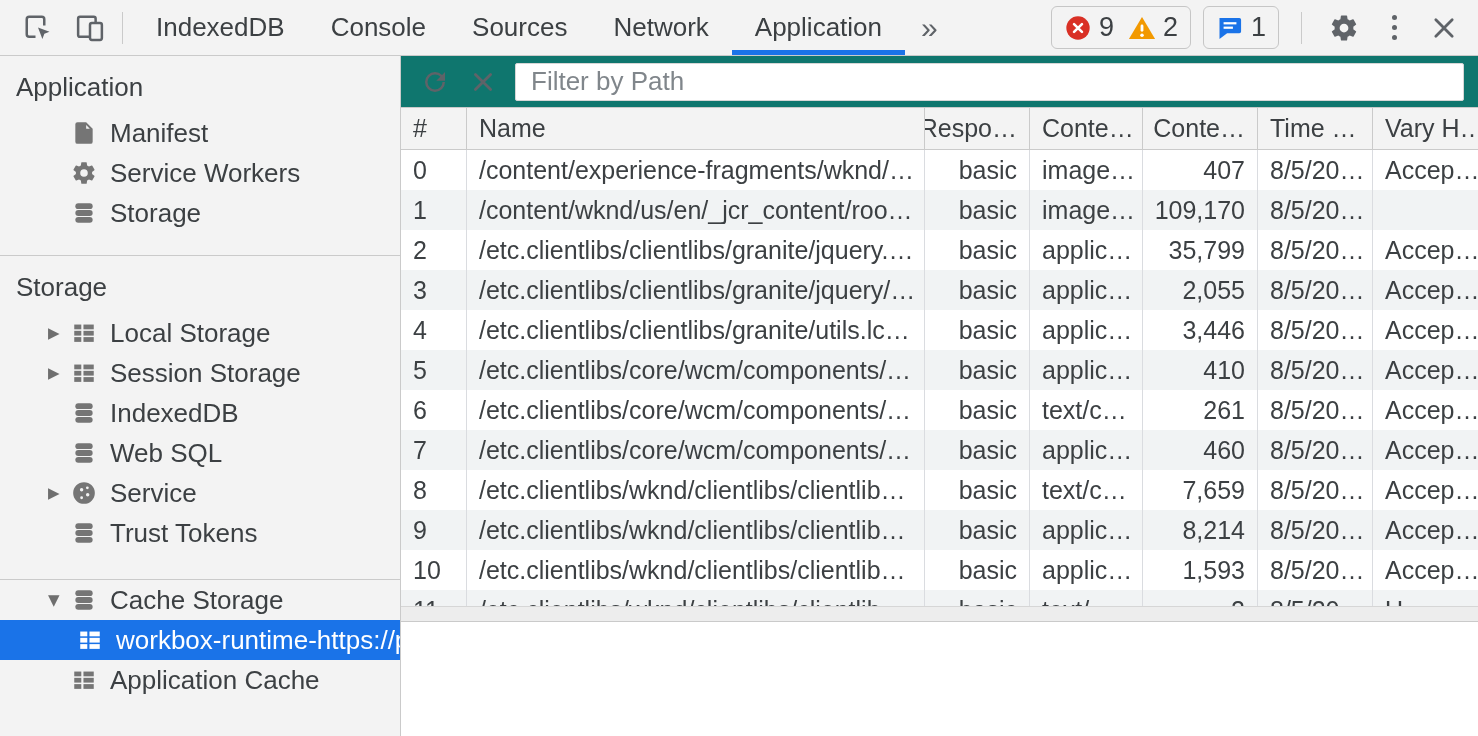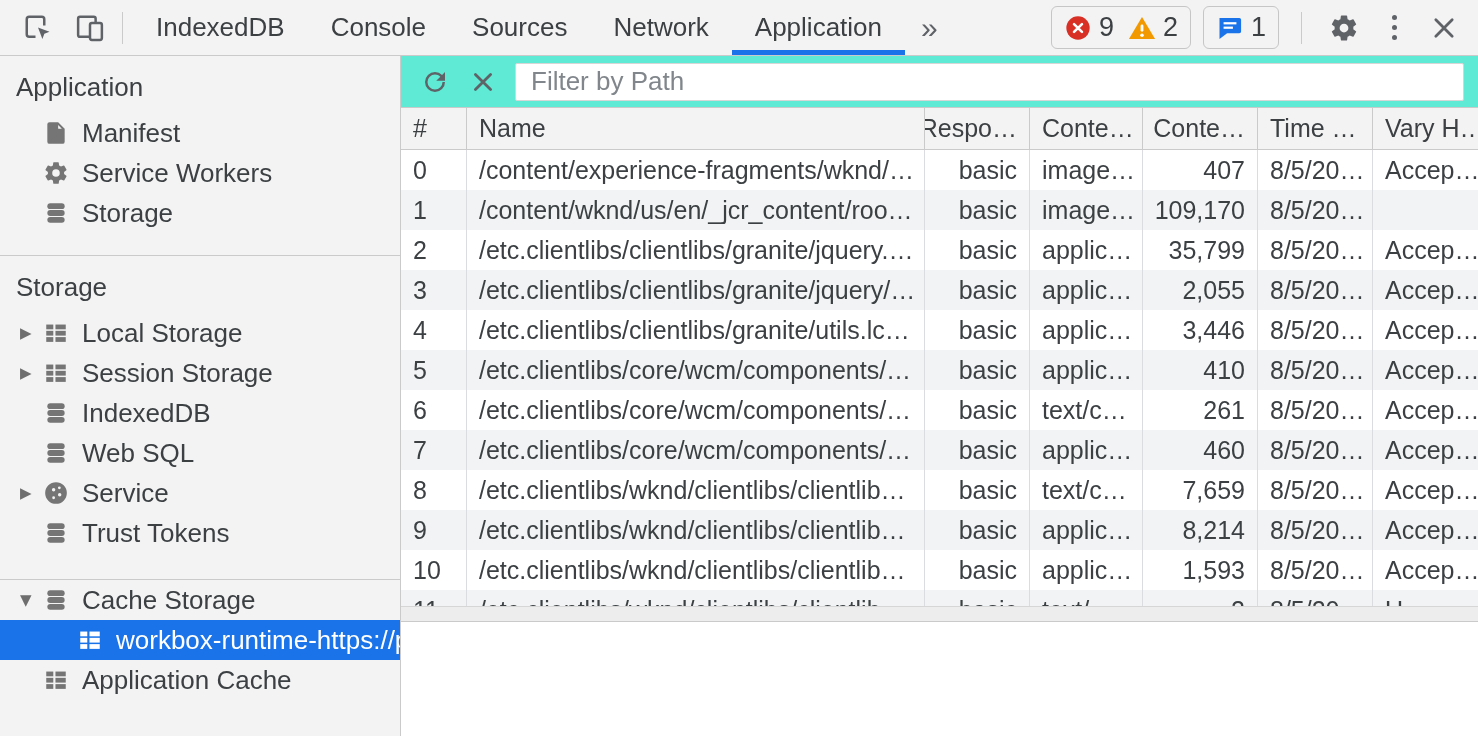--- a/index.html
+++ b/index.html
@@ -33,34 +33,34 @@
   .kebab .dot { width:5px; height:5px; border-radius:50%; background:#5f6368; }
 
   
   .dt-body { flex:1; display:flex; min-height:0; }
 
   
   .sidebar { width:401px; flex:0 0 401px; background:#f3f3f3; border-right:1px solid #cacaca; overflow:hidden; }
   .side-section { border-bottom:1px solid #cacaca; }
   .side-section:last-child { border-bottom:none; }
   .section-title { padding:16px 16px 10px 16px; font-size:26px; line-height:31px; color:#3c4043; }
-  .side-item { display:flex; align-items:center; height:40px; padding-left:20px; font-size:26px; color:#3c4043; cursor:pointer; white-space:nowrap; overflow:hidden; }
+  .side-item { display:flex; align-items:center; height:40px; padding-left:48px; font-size:26px; color:#3c4043; cursor:pointer; white-space:nowrap; overflow:hidden; }
   .side-item .arrow { width:23px; flex:0 0 23px; font-size:15px; color:#6e6e6e; font-family:"DejaVu Sans",sans-serif; }
   .side-item .s-icon { width:26px; height:26px; flex:0 0 26px; margin-right:13px; color:#757575; }
   .side-item .s-icon svg { display:block; width:100%; height:100%; }
   .side-item.child { padding-left:77px; }
   .side-item.selected { background:#1a73e8; color:#fff; }
   .side-item.selected .s-icon { color:#fff; }
   .sec1 { padding-bottom:22px; }
   .sec2 { padding-bottom:26px; }
 
   
   .panel { flex:1; display:flex; flex-direction:column; min-width:0; background:#fff; }
 
-  .filter-bar { height:52px; flex:0 0 52px; background:#5eead4; border-bottom:1px solid #cacaca;
+  .filter-bar { height:52px; flex:0 0 52px; background:#0f766e; border-bottom:1px solid #cacaca;
                 display:flex; align-items:center; padding:0 14px; }
   .filter-bar .icon-btn { width:40px; height:40px; }
   .filter-bar .clear-btn { margin-left:8px; margin-right:12px; }
   .filter-input { flex:1; height:38px; border:1px solid #d6d6d6; background:#fff; border-radius:2px;
                   font-family:inherit; font-size:26px; color:#3c4043; padding:0 15px; outline:none; }
   .filter-input::placeholder { color:#80868b; }
 
   
   .grid-header { height:42px; flex:0 0 42px; display:flex; background:#f3f3f3; border-bottom:1px solid #cacaca;
                  font-size:25px; color:#3c4043; }

